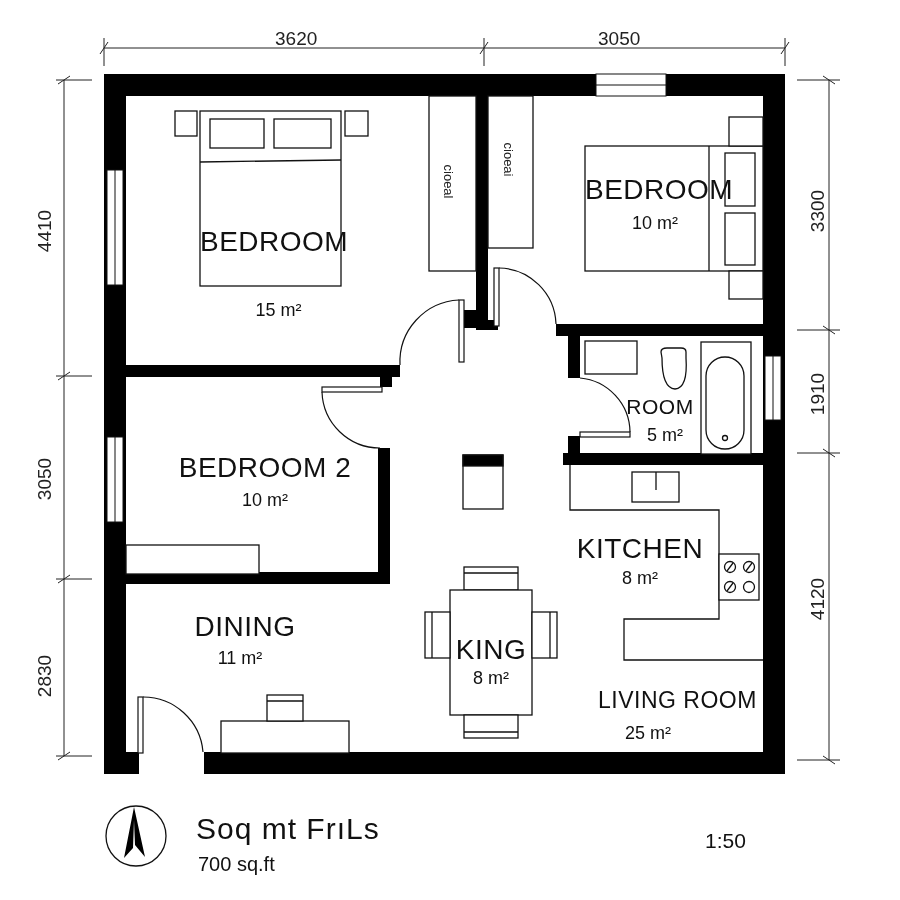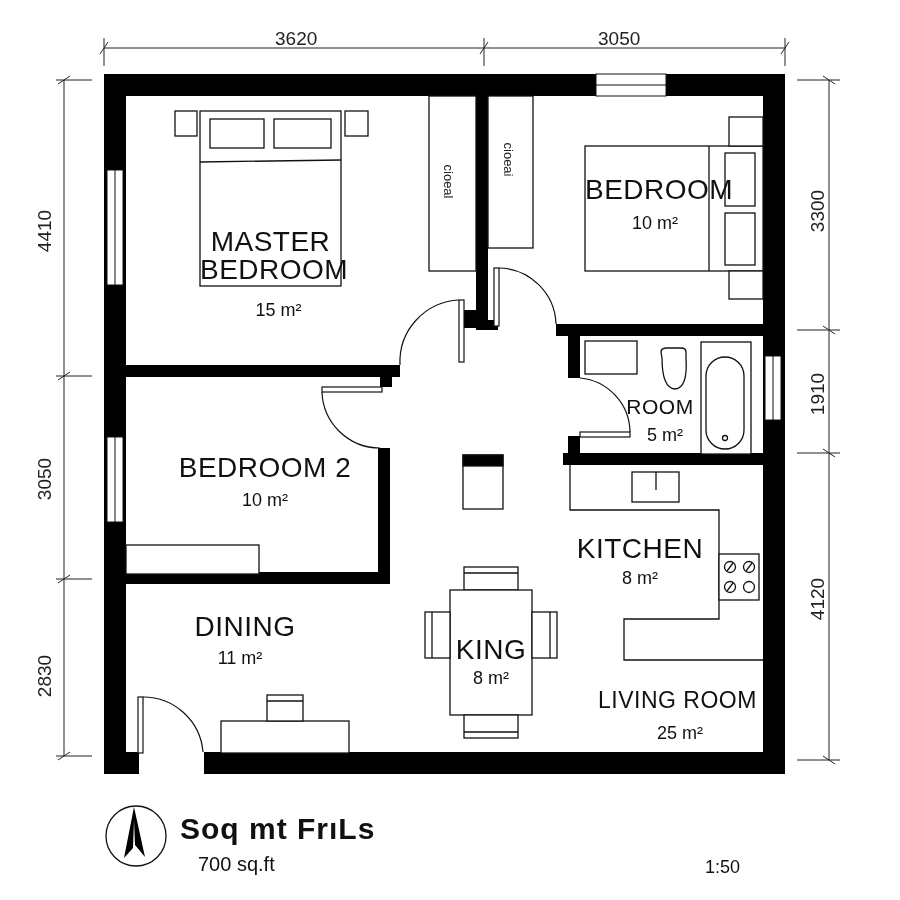--- a/index.html
+++ b/index.html
@@ -5,23 +5,23 @@
   html, body { margin: 0; padding: 0; background: #ffffff; }
   body { width: 900px; height: 900px; position: relative; overflow: hidden;
          font-family: "Liberation Sans", "DejaVu Sans", sans-serif; color: #111; }
   .plan { position: absolute; left: 0; top: 0; }
   .label { position: absolute; text-align: center; color: #111; white-space: nowrap; }
   .room-name { font-size: 28px; letter-spacing: 0.5px; }
   .room-area { font-size: 18px; }
   .dim { position: absolute; font-size: 19px; color: #222; white-space: nowrap; }
   .dim.v { transform: rotate(-90deg); transform-origin: center; }
   .closet { position: absolute; font-size: 13px; color: #222; white-space: nowrap; }
-  .footer-title { position: absolute; left: 180px; top: 812px; font-size: 30px; letter-spacing: 1px; font-weight: bold; }
+  .footer-title { position: absolute; left: 196px; top: 812px; font-size: 30px; letter-spacing: 1px; }
   .footer-sub { position: absolute; left: 198px; top: 853px; font-size: 20px; }
-  .footer-scale { position: absolute; left: 705px; top: 829px; font-size: 18px; margin-top: 28px; }
+  .footer-scale { position: absolute; left: 705px; top: 829px; font-size: 21px; }
 </style>
 </head>
 <body>
 
 <svg class="plan" width="900" height="900" viewBox="0 0 900 900">
 
   <g stroke="#222" stroke-width="1" fill="none">
     <line x1="104" y1="48" x2="785" y2="48"></line>
     <line x1="104" y1="38" x2="104" y2="66"></line>
     <line x1="484" y1="38" x2="484" y2="66"></line>
@@ -184,21 +184,20 @@
 <div class="dim v" style="left:24px; top:468px;">3050</div>
 <div class="dim v" style="left:24px; top:665px;">2830</div>
 <div class="dim v" style="left:797px; top:200px;">3300</div>
 <div class="dim v" style="left:797px; top:383px;">1910</div>
 <div class="dim v" style="left:797px; top:588px;">4120</div>
 
 <div class="closet" style="left:432px; top:174px; transform: rotate(90deg);">cioeal</div>
 <div class="closet" style="left:492px; top:152px; transform: rotate(90deg);">cioeai</div>
 
 <div class="label room-name" style="left:200px; width:141px; top:228px; line-height:28px;">
-  <div>MASTER</div>
   <div>BEDROOM</div>
 </div>
 <div class="label room-area" style="left:208px; width:141px; top:300px;">15 m²</div>
 
 <div class="label room-name" style="left:585px; width:140px; top:174px;">BEDROOM</div>
 <div class="label room-area" style="left:590px; width:130px; top:213px;">10 m²</div>
 
 <div class="label room-name" style="left:620px; width:80px; top:395px; font-size:21px;">ROOM</div>
 <div class="label room-area" style="left:630px; width:70px; top:425px;">5 m²</div>
 
@@ -208,18 +207,18 @@
 <div class="label room-name" style="left:570px; width:140px; top:533px;">KITCHEN</div>
 <div class="label room-area" style="left:580px; width:120px; top:568px;">8 m²</div>
 
 <div class="label room-name" style="left:180px; width:130px; top:611px;">DINING</div>
 <div class="label room-area" style="left:180px; width:120px; top:648px;">11 m²</div>
 
 <div class="label room-name" style="left:450px; width:82px; top:634px;">KING</div>
 <div class="label room-area" style="left:450px; width:82px; top:668px;">8 m²</div>
 
 <div class="label room-name" style="left:585px; width:185px; top:687px; font-size:23px;">LIVING ROOM</div>
-<div class="label room-area" style="left:620px; width:120px; top:723px;">25 m²</div>
+<div class="label room-area" style="left:588px; width:120px; top:723px;">25 m²</div>
 
 <div style="position:absolute; left:106px; top:806px; width:60px; height:60px;"></div>
 <div class="footer-title">Soq mt   FrıLs</div>
 <div class="footer-sub">700 sq.ft</div>
 <div class="footer-scale">1:50</div>
 
 </body></html>

